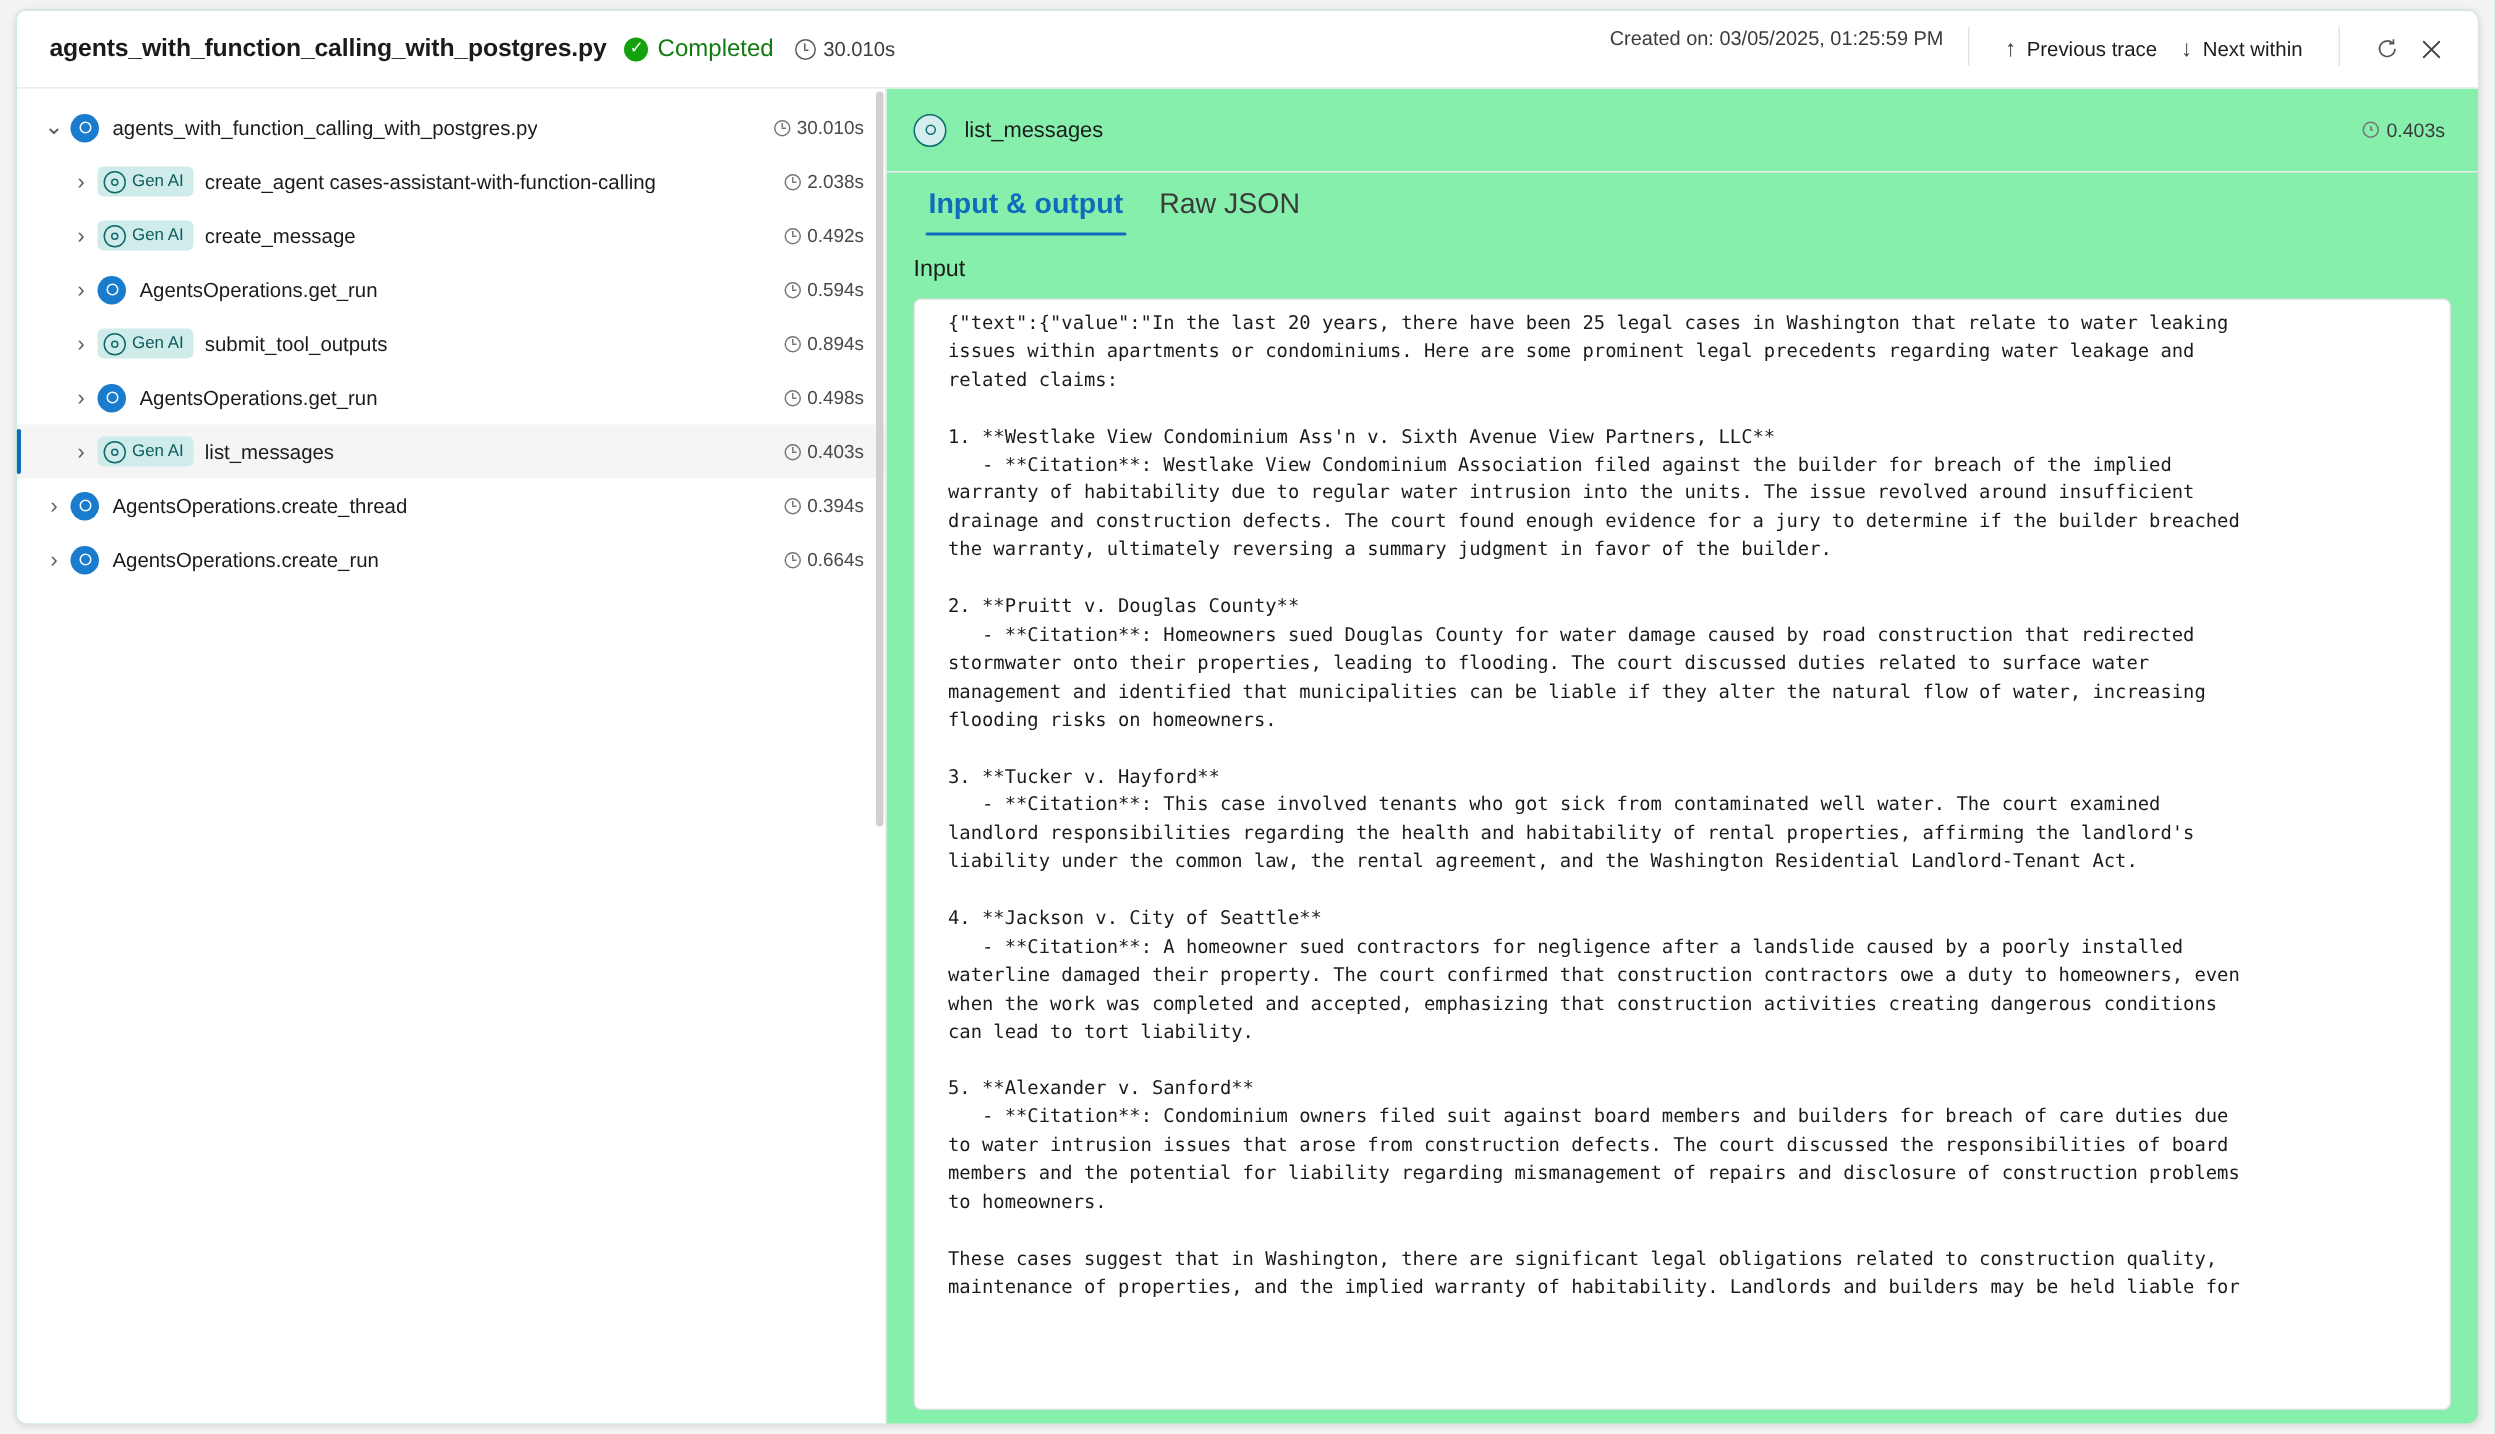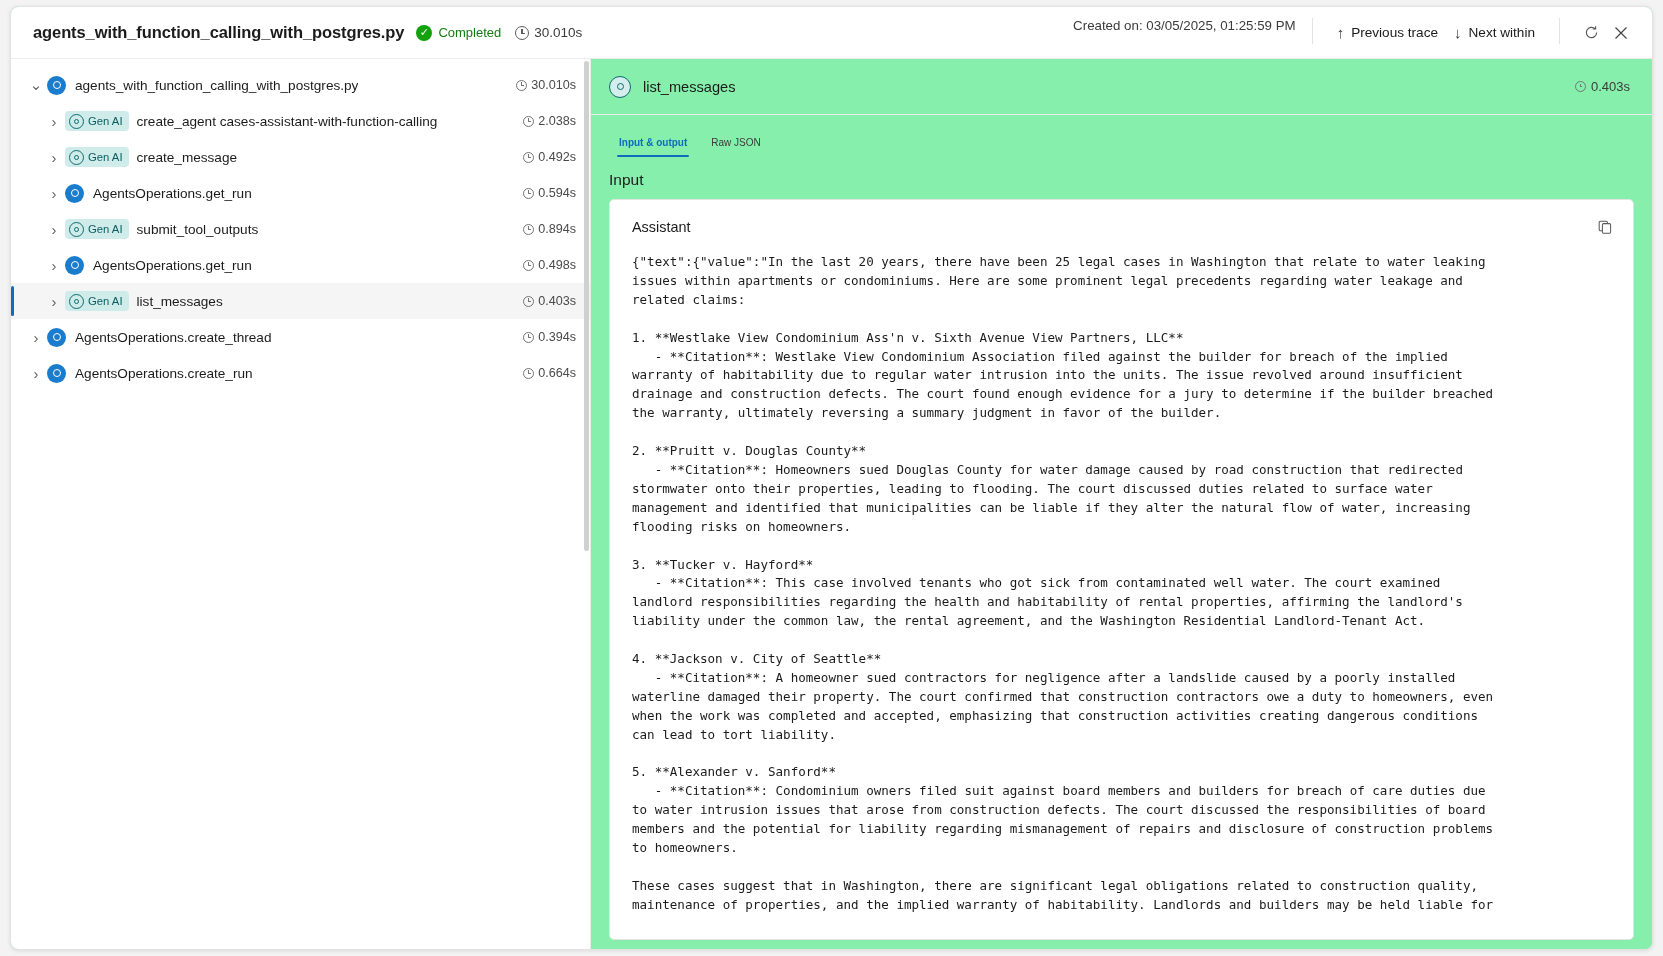--- a/index.html
+++ b/index.html
@@ -39,21 +39,21 @@
   .status-wrap {
     display: flex; align-items: center;
     margin-left: 12px; gap: 6px;
   }
   .check-icon {
     width: 16px; height: 16px; border-radius: 50%;
     background: #13a10e; color: #fff;
     display: inline-flex; align-items: center; justify-content: center;
     font-size: 11px; line-height: 1;
   }
-  .status-text { font-size: 13px; color: #107c10; }
+  .status-text { font-size: 16px; color: #107c10; }
   .dur-wrap {
     display: flex; align-items: center; gap: 5px;
     margin-left: 14px;
     font-size: 13.5px; color: #3b3b3b;
   }
   .clock {
     width: 14px; height: 14px;
     border: 1.3px solid #5c5c5c; border-radius: 50%;
     position: relative; display: inline-block;
   }
@@ -198,21 +198,21 @@
     display: flex; align-items: center; gap: 5px;
     font-size: 13px; color: #3b3b3b;
   }
   .tabs {
     display: flex; align-items: flex-end;
     padding: 0 18px;
     height: 42px;
     gap: 4px;
   }
   .tab {
-    font-size: 10px; color: #3b3b3b;
+    font-size: 19px; color: #3b3b3b;
     padding: 8px 10px 9px;
     position: relative; cursor: pointer;
   }
   .tab.active { color: #0f6cbd; font-weight: bold; }
   .tab.active:after {
     content: ""; position: absolute; left: 8px; right: 8px; bottom: 0;
     height: 2.5px; background: #0f6cbd; border-radius: 2px;
   }
   .section-title {
     font-size: 15.5px; font-weight: normal; color: #1b1b1b;
@@ -426,29 +426,20 @@
       </div>
 
       <div class="tabs">
         <div class="tab active">Input &amp; output</div>
         <div class="tab">Raw JSON</div>
       </div>
 
       <div class="section-title">Input</div>
 
       <div class="card">
-        <div class="card-head">
-          <span class="role">Assistant</span>
-          <span class="copy-btn">
-            <svg class="copy-svg" viewBox="0 0 16 16">
-              <rect x="2.2" y="2.2" width="8.2" height="9.6" rx="1.2" fill="none" stroke="#5a5a5a" stroke-width="1.05"></rect>
-              <rect x="5.4" y="4.6" width="8.2" height="9.6" rx="1.2" fill="#fff" stroke="#5a5a5a" stroke-width="1.05"></rect>
-            </svg>
-          </span>
-        </div>
         <div class="msg">{"text":{"value":"In the last 20 years, there have been 25 legal cases in Washington that relate to water leaking
 issues within apartments or condominiums. Here are some prominent legal precedents regarding water leakage and
 related claims:
 
 1. **Westlake View Condominium Ass'n v. Sixth Avenue View Partners, LLC**
    - **Citation**: Westlake View Condominium Association filed against the builder for breach of the implied
 warranty of habitability due to regular water intrusion into the units. The issue revolved around insufficient
 drainage and construction defects. The court found enough evidence for a jury to determine if the builder breached
 the warranty, ultimately reversing a summary judgment in favor of the builder.
 

